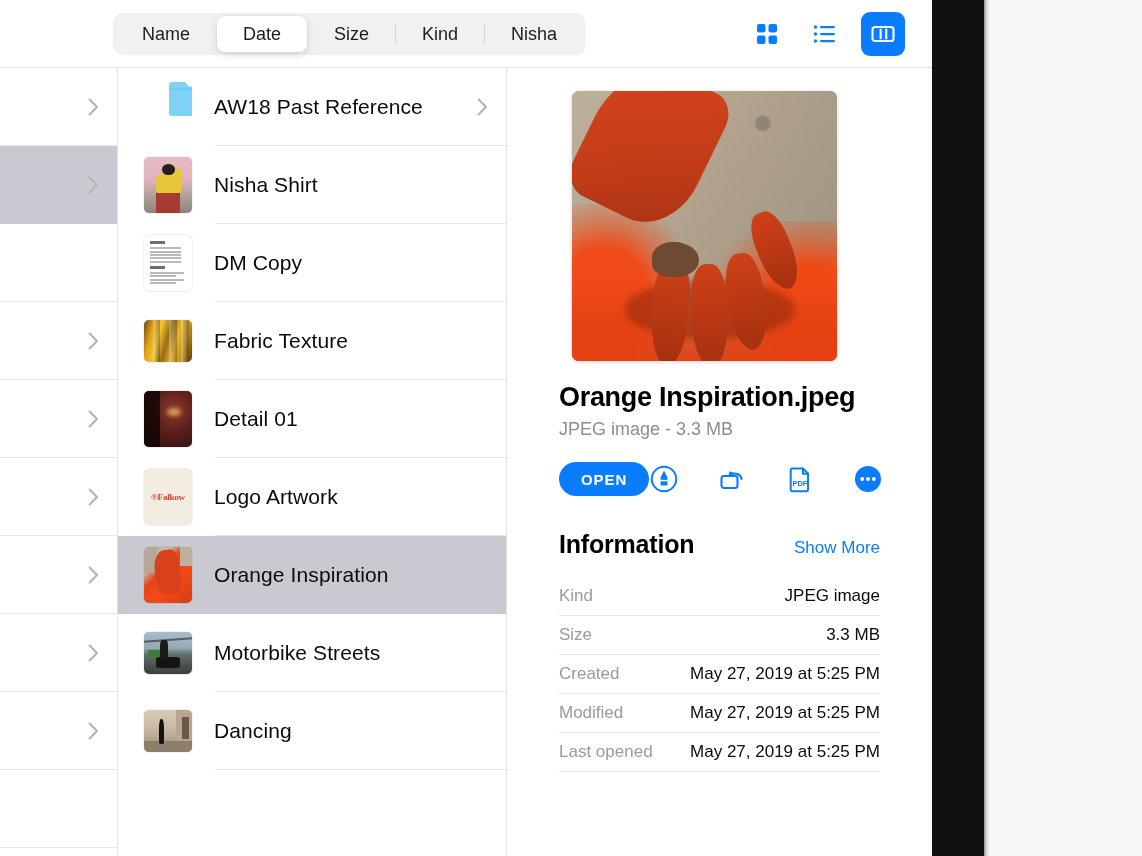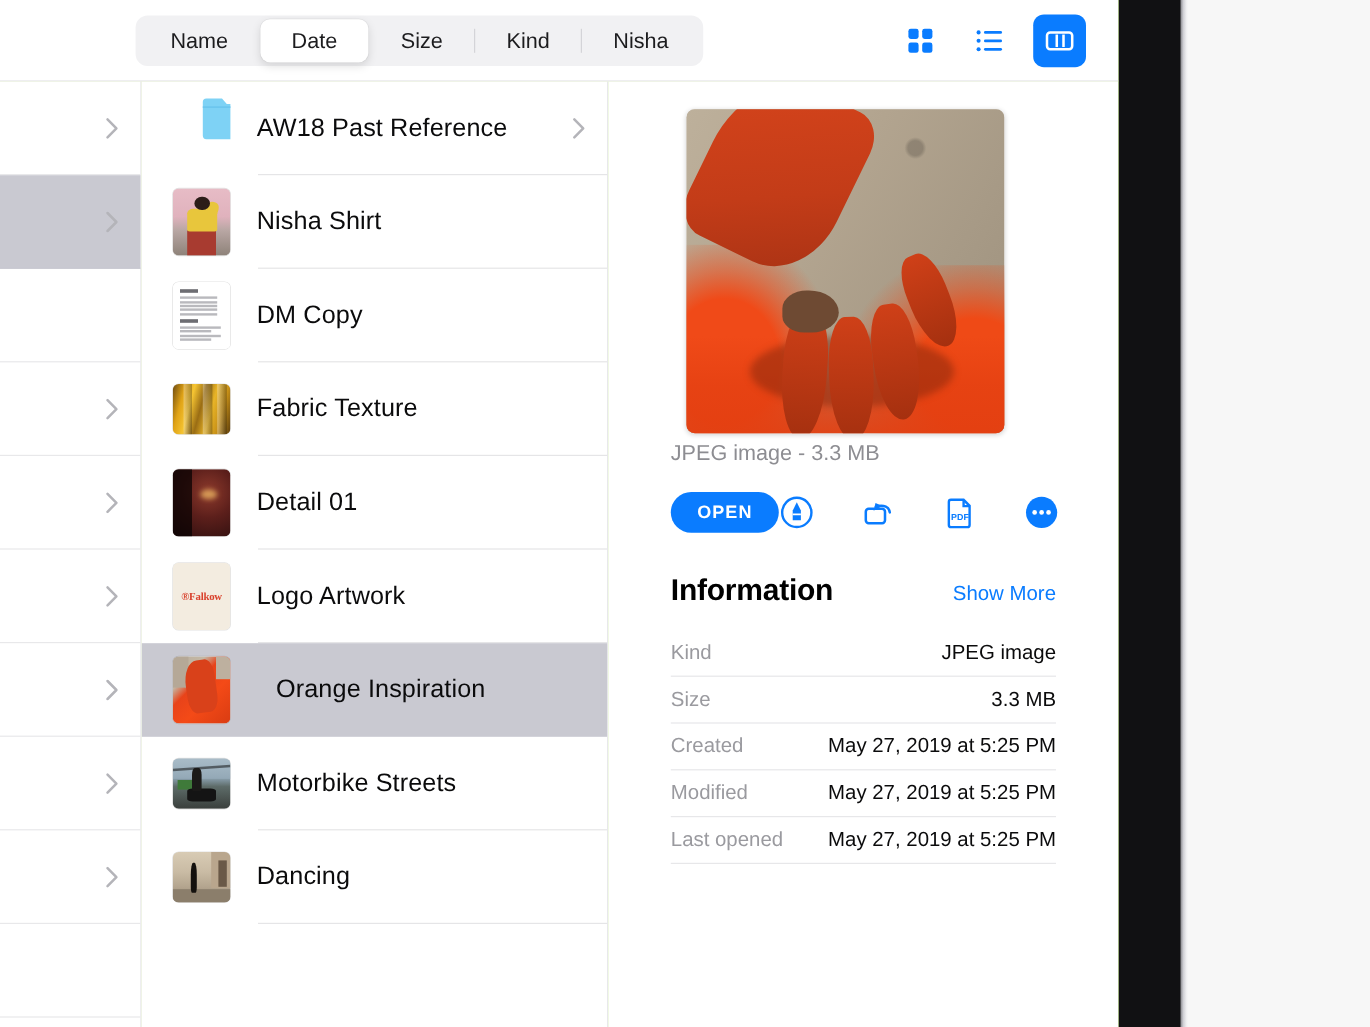--- a/index.html
+++ b/index.html
@@ -95,21 +95,21 @@
   
   .col-list {
     position: relative; width: 389px; height: 100%;
     background: #ffffff; border-right: 1px solid #e3e3e6;
     flex: 0 0 389px; overflow: hidden;
   }
   .frow {
     position: relative; height: 78px; display: flex; align-items: center;
     padding-left: 26px; cursor: default;
   }
-  .frow.selected { background: #c9c9d1; gap: 16px; }
+  .frow.selected { background: #c9c9d1; }
   .frow-sep {
     position: absolute; left: 97px; right: 0; bottom: 0; height: 1px;
     background: #e5e5e7;
   }
   .frow.selected .frow-sep,
   .frow.sel-next .frow-sep { background: transparent; }
 
   .thumb {
     width: 48px; height: 56px; flex: 0 0 48px;
     border-radius: 5px; overflow: hidden; position: relative;
@@ -514,20 +514,21 @@
               <div class="arm"></div>
               <div class="palm"></div>
               <div class="f4"></div>
               <div class="f3"></div>
               <div class="f2"></div>
               <div class="f1"></div>
               <div class="rock"></div>
             </div>
           </div>
 
+          <div class="pv-title">Orange Inspiration.jpeg</div>
           <div class="pv-sub">JPEG image - 3.3 MB</div>
 
           <div class="pv-actions">
             <button class="open-btn">OPEN</button>
 
             <div class="act-icons">
 
               <div class="act">
                 <svg width="30" height="30" viewBox="0 0 30 30">
                   <circle cx="15" cy="15" r="12.2" fill="none" stroke="#0a7cff" stroke-width="2"></circle>

